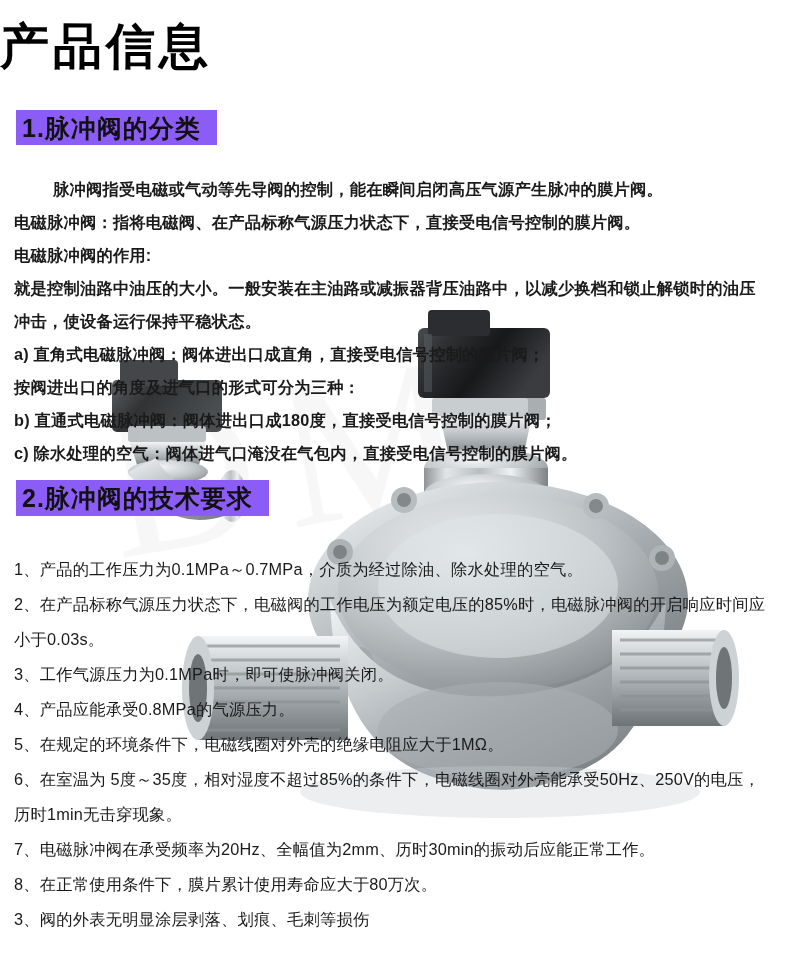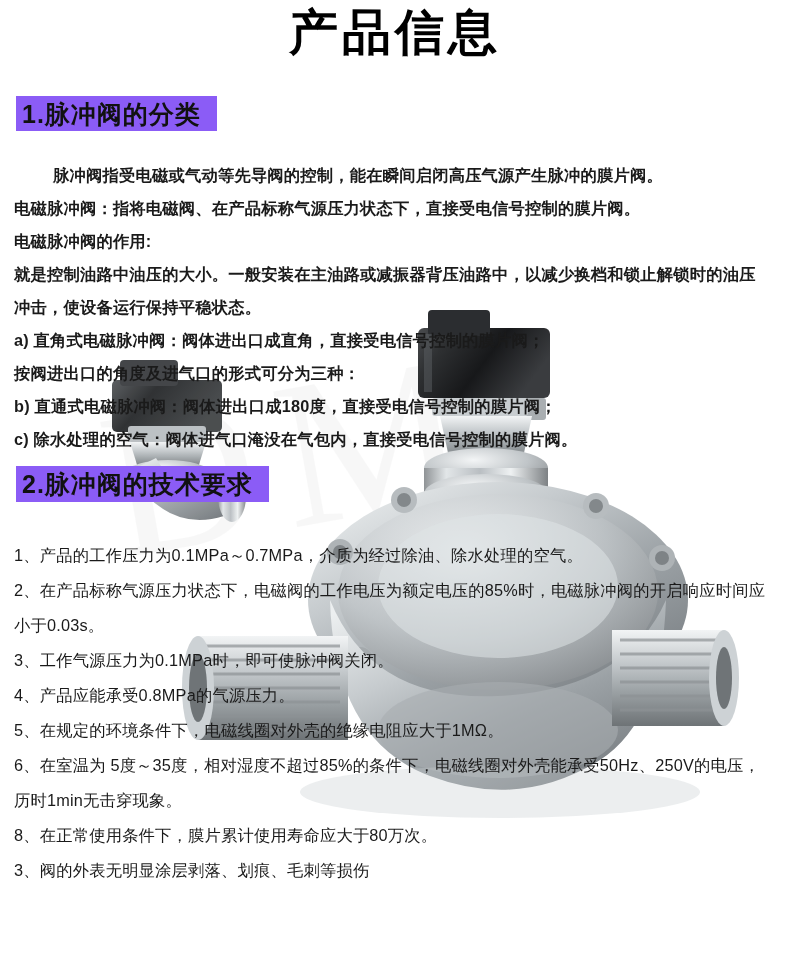--- a/index.html
+++ b/index.html
@@ -47,26 +47,26 @@
     letter-spacing: 24px;
     line-height: 220px;
     transform: rotate(-10deg);
     user-select: none;
   }
 
   
   .doc-title {
     position: relative;
     z-index: 3;
-    text-align: center;
     font-family: "DejaVu Sans", sans-serif;
     font-weight: bold;
     font-size: 49px;
     letter-spacing: 4px;
     color: #000000;
+    padding-top: 14px;
     margin: 0;
   }
 
   
   .section-heading {
     position: relative;
     z-index: 3;
     display: inline-block;
     font-size: 25px;
     font-weight: bold;
@@ -258,17 +258,18 @@
     <span class="section-heading">2.脉冲阀的技术要求</span>
   </div>
 
   <div class="body-block" id="requirements-block">
     <p class="para">1、产品的工作压力为0.1MPa～0.7MPa，介质为经过除油、除水处理的空气。</p>
     <p class="para">2、在产品标称气源压力状态下，电磁阀的工作电压为额定电压的85%时，电磁脉冲阀的开启响应时间应小于0.03s。</p>
     <p class="para">3、工作气源压力为0.1MPa时，即可使脉冲阀关闭。</p>
     <p class="para">4、产品应能承受0.8MPa的气源压力。</p>
     <p class="para">5、在规定的环境条件下，电磁线圈对外壳的绝缘电阻应大于1MΩ。</p>
     <p class="para">6、在室温为 5度～35度，相对湿度不超过85%的条件下，电磁线圈对外壳能承受50Hz、250V的电压，历时1min无击穿现象。</p>
+    <p class="para">7、电磁脉冲阀在承受频率为20Hz、全幅值为2mm、历时30min的振动后应能正常工作。</p>
     <p class="para">8、在正常使用条件下，膜片累计使用寿命应大于80万次。</p>
     <p class="para">3、阀的外表无明显涂层剥落、划痕、毛刺等损伤</p>
   </div>
 
 </div>
 
 </body></html>

